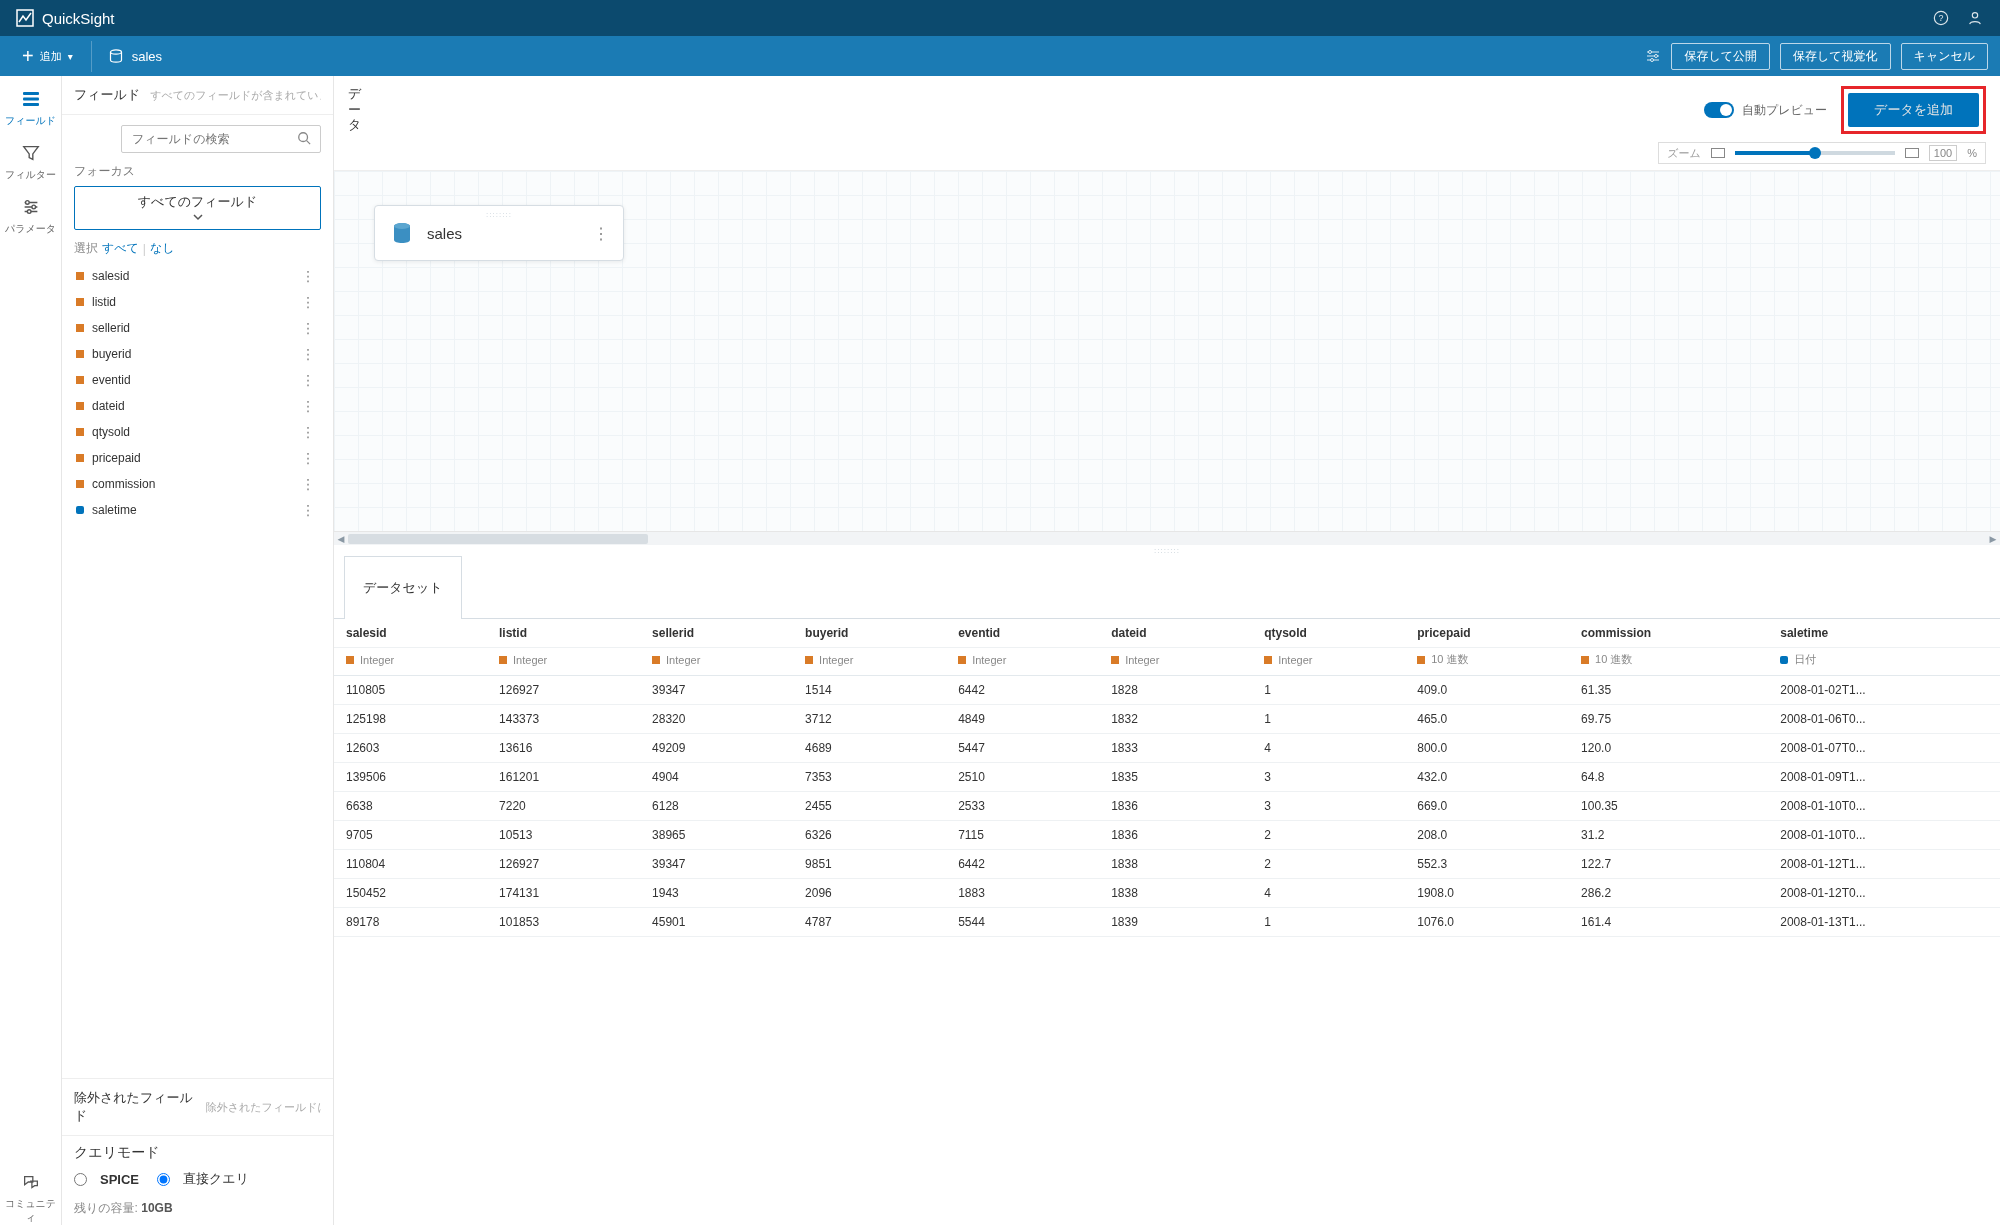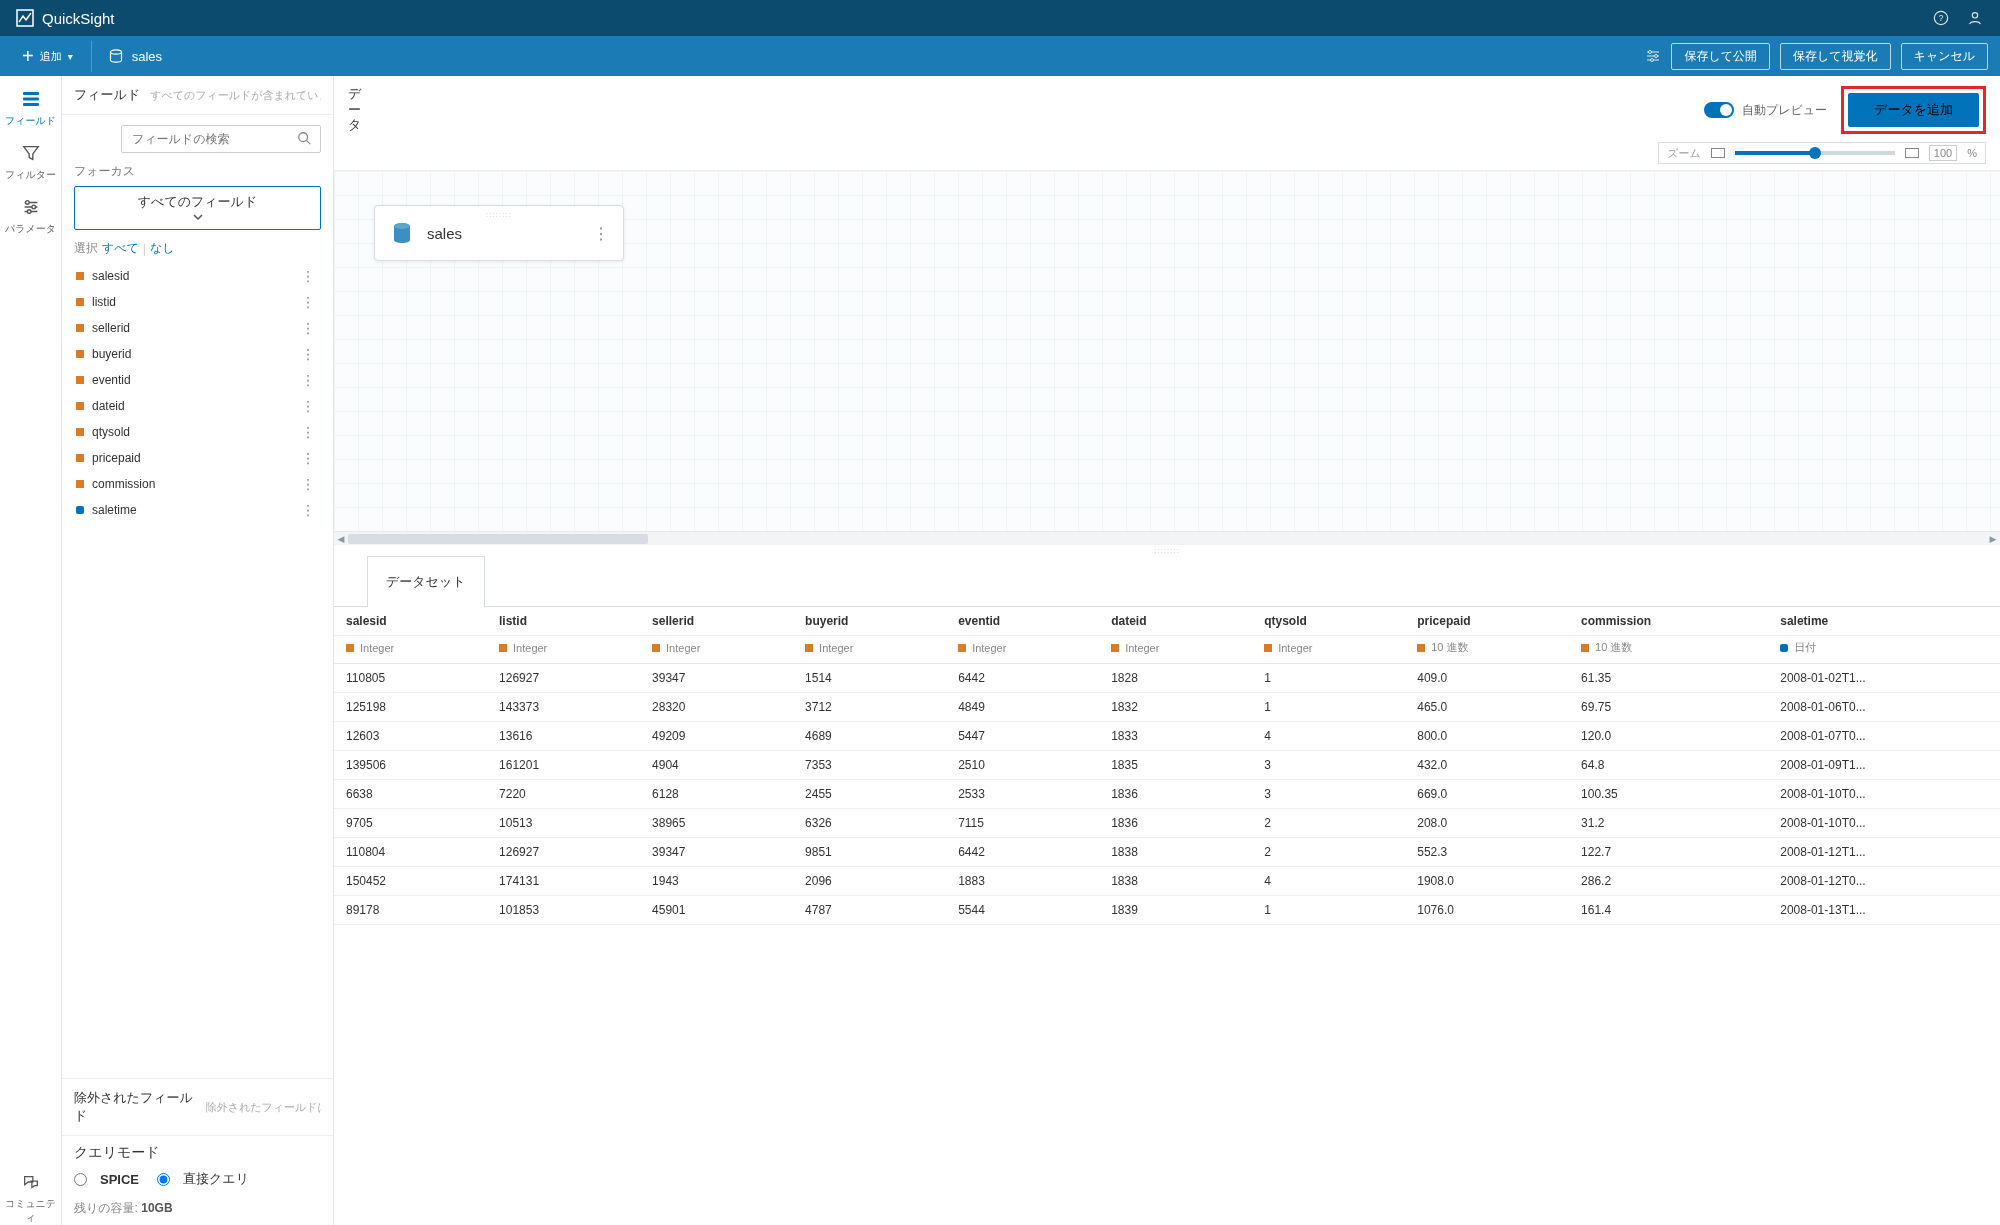--- a/index.html
+++ b/index.html
@@ -63,21 +63,21 @@
 .fp-cap b { color: #555; }
 
 .canvasarea { flex: 1; display: flex; flex-direction: column; min-width: 0; }
 .canvas-top { display: flex; align-items: flex-start; padding: 10px 14px 6px 14px; justify-content: space-between; gap: 12px; }
 .dlabel { font-size: 13px; color: #333; width: 18px; line-height: 1.2; }
 .canvas-top-right { display: flex; align-items: center; gap: 14px; }
 .auto-prev { display: flex; align-items: center; gap: 8px; }
 .toggle { width: 30px; height: 16px; background: #0073bb; border-radius: 10px; position: relative; cursor: pointer; }
 .toggle::after { content: ""; position: absolute; right: 2px; top: 2px; width: 12px; height: 12px; background: #fff; border-radius: 50%; }
 .auto-prev-lbl { font-size: 12px; color: #666; }
-.add-data-btn { background: #0073bb; color: #000000; border: none; padding: 8px 26px; font-size: 13px; cursor: pointer; border-radius: 2px; }
+.add-data-btn { background: #0073bb; color: #e5e5e5; border: none; padding: 8px 26px; font-size: 13px; cursor: pointer; border-radius: 2px; }
 .add-data-wrap { border: 3px solid #e6262a; padding: 4px; }
 
 .zoom-row { padding: 2px 14px 6px 14px; display: flex; justify-content: flex-end; align-items: center; gap: 10px; border-bottom: 1px solid #eee; }
 .zoom-inner { border: 1px solid #ddd; padding: 2px 8px; display: flex; align-items: center; gap: 10px; font-size: 11px; color: #888; }
 .zoom-lbl { color: #999; }
 .zoom-slider { width: 160px; height: 4px; background: linear-gradient(to right,#0073bb 50%,#cfd9e0 50%); position: relative; }
 .zoom-slider::after { content: ""; position: absolute; left: 50%; top: -4px; width: 12px; height: 12px; background: #0073bb; border-radius: 50%; transform: translateX(-50%); }
 .zoom-pct { border: 1px solid #ccc; padding: 1px 4px; font-size: 11px; }
 .zoom-box { width: 14px; height: 10px; border: 1px solid #888; display: inline-block; }
 
@@ -89,21 +89,21 @@
 .node-menu { color: #888; cursor: pointer; font-size: 16px; }
 
 .hsplit { height: 10px; display: flex; align-items: center; justify-content: center; color: #c0cbd3; font-size: 8px; letter-spacing: 1px; }
 .hscroll { height: 14px; background: #f2f4f6; position: relative; border-top: 1px solid #e6e6e6; }
 .hscroll-thumb { position: absolute; left: 14px; top: 2px; width: 300px; height: 10px; background: #d7dde2; border-radius: 2px; }
 .hscroll-arrow { position: absolute; top: 0; width: 14px; height: 14px; display: flex; align-items: center; justify-content: center; font-size: 9px; color: #8a98a4; }
 .hscroll-arrow.l { left: 0; }
 .hscroll-arrow.r { right: 0; }
 
 .tabset { border-bottom: 1px solid #d6dde3; padding-left: 10px; }
-.tab { display: inline-block; padding: 16px 18px; border: 1px solid #d6dde3; border-bottom: none; font-size: 13px; color: #555; background: #f5f8fa; cursor: pointer; position: relative; top: 1px; margin-left: 23px; }
+.tab { display: inline-block; padding: 22px 18px; border: 1px solid #d6dde3; border-bottom: none; font-size: 13px; color: #555; background: #f5f8fa; cursor: pointer; position: relative; top: 1px; }
 .tab.active { background: #fff; color: #333; }
 
 .datapreview { flex: 1; overflow: auto; }
 table.grid { border-collapse: collapse; width: 100%; font-size: 12px; }
 table.grid th, table.grid td { text-align: left; padding: 7px 12px; border-bottom: 1px solid #eef1f3; white-space: nowrap; }
 table.grid th { font-weight: 700; color: #333; background: #fff; position: sticky; top: 0; }
 tr.type-row td { color: #888; font-size: 11px; padding-top: 4px; padding-bottom: 8px; border-bottom: 1px solid #e3e9ed; }
 .type-chip { display: inline-flex; align-items: center; gap: 6px; }
 .type-chip .th { width: 8px; height: 8px; background: #d97b27; display: inline-block; }
 .type-chip .tc { width: 8px; height: 8px; background: #0073bb; display: inline-block; border-radius: 2px; }

